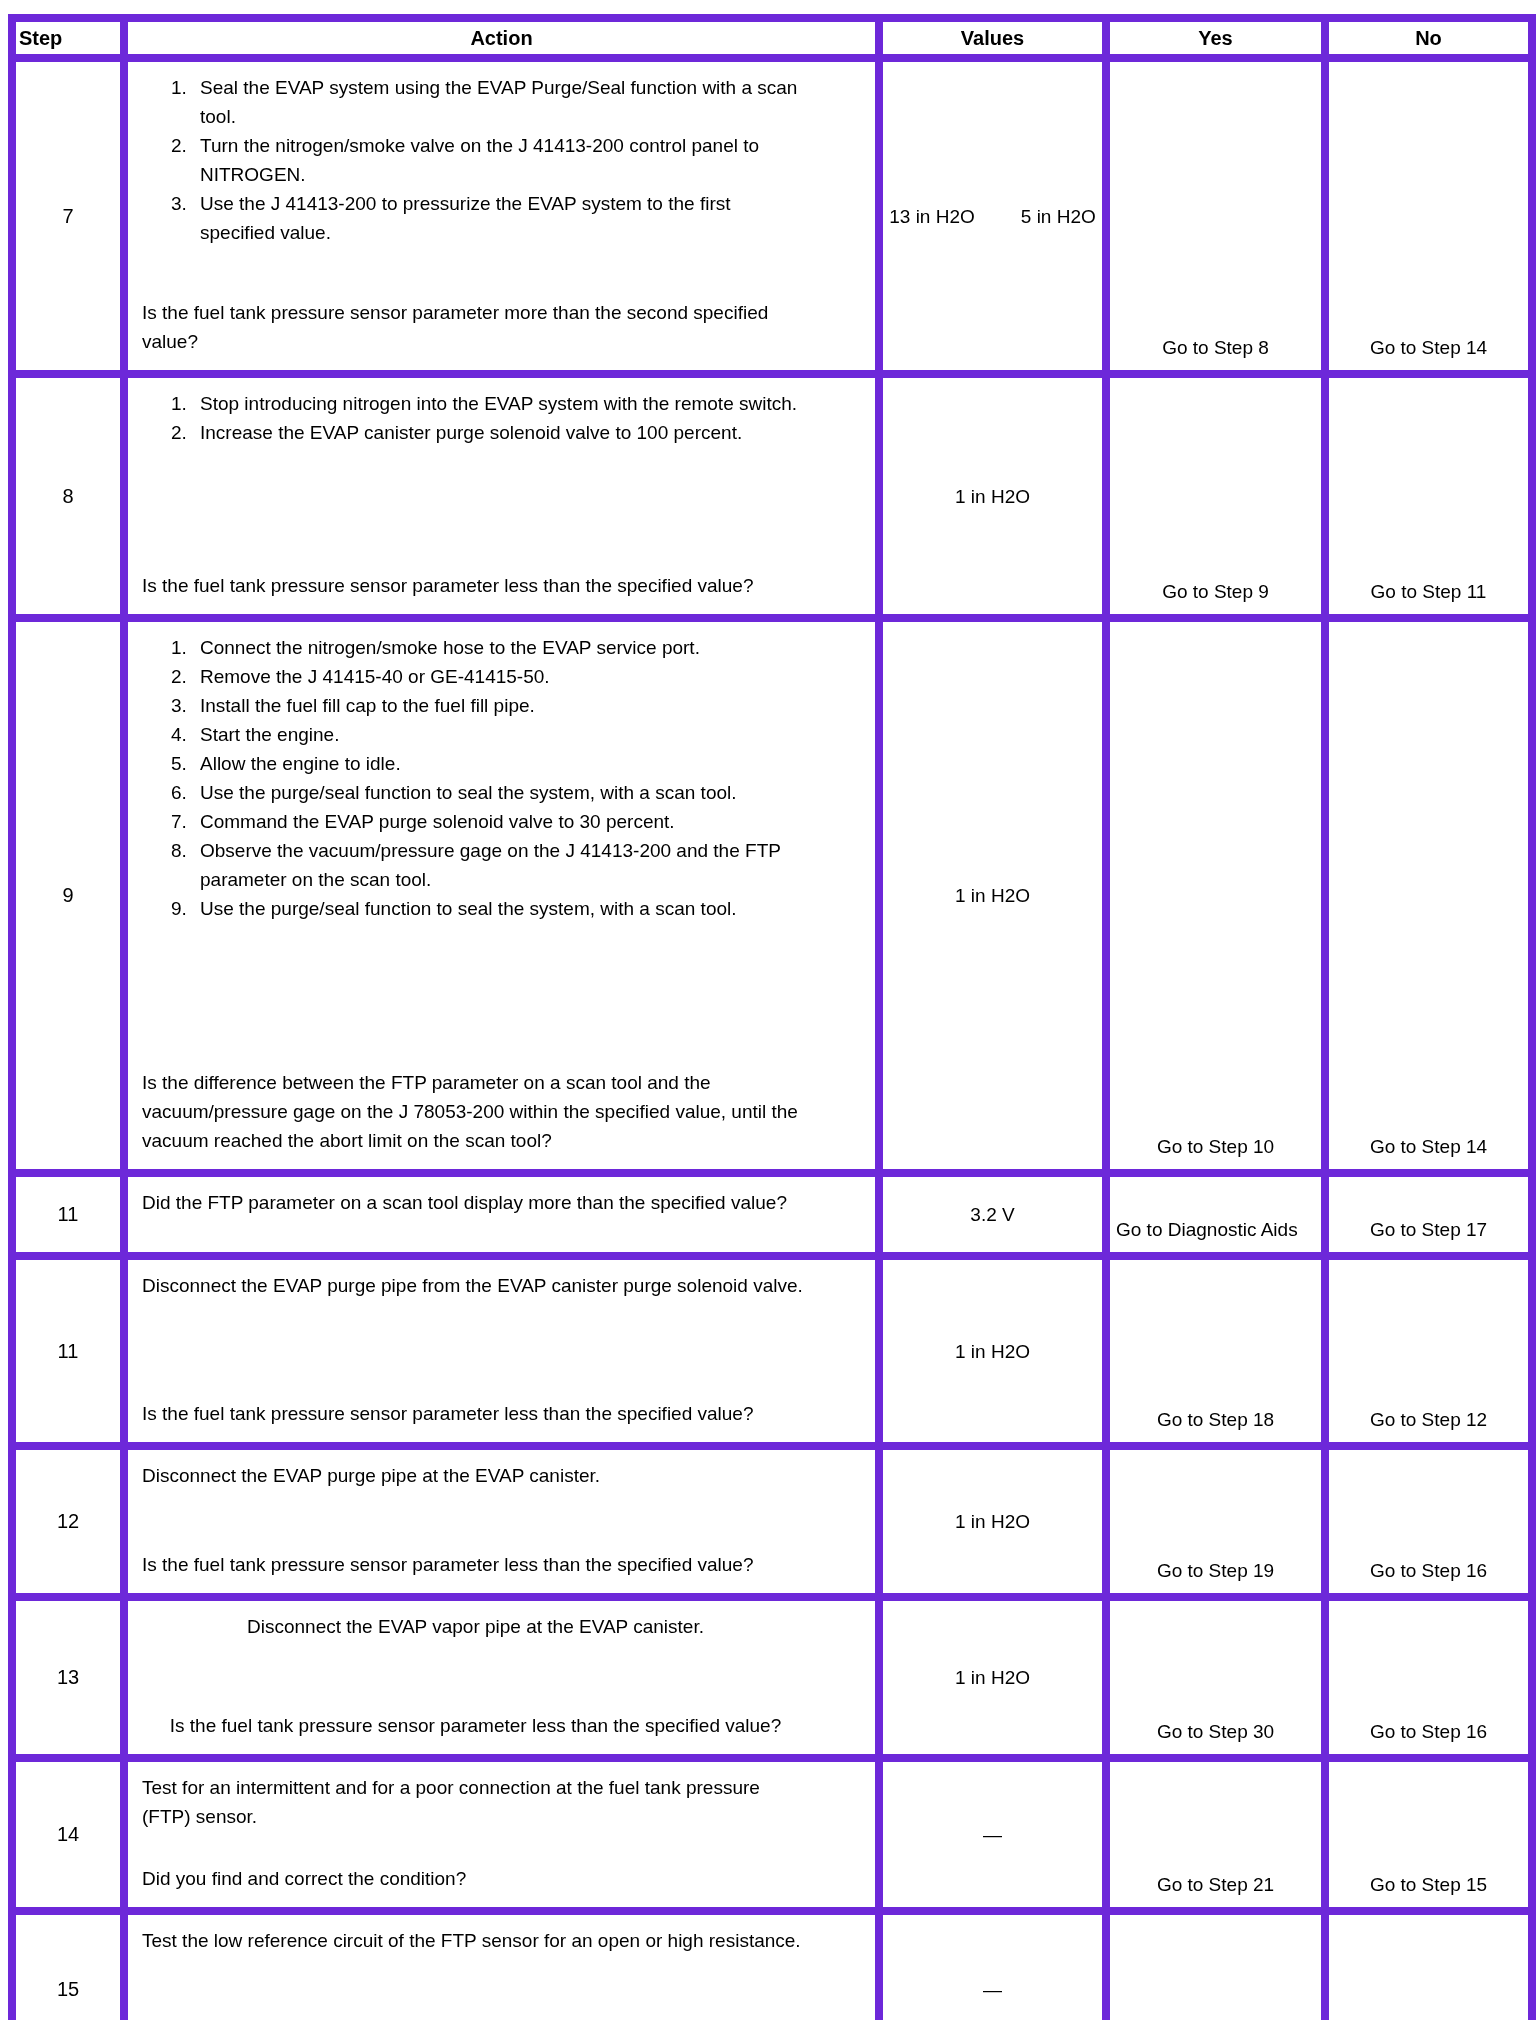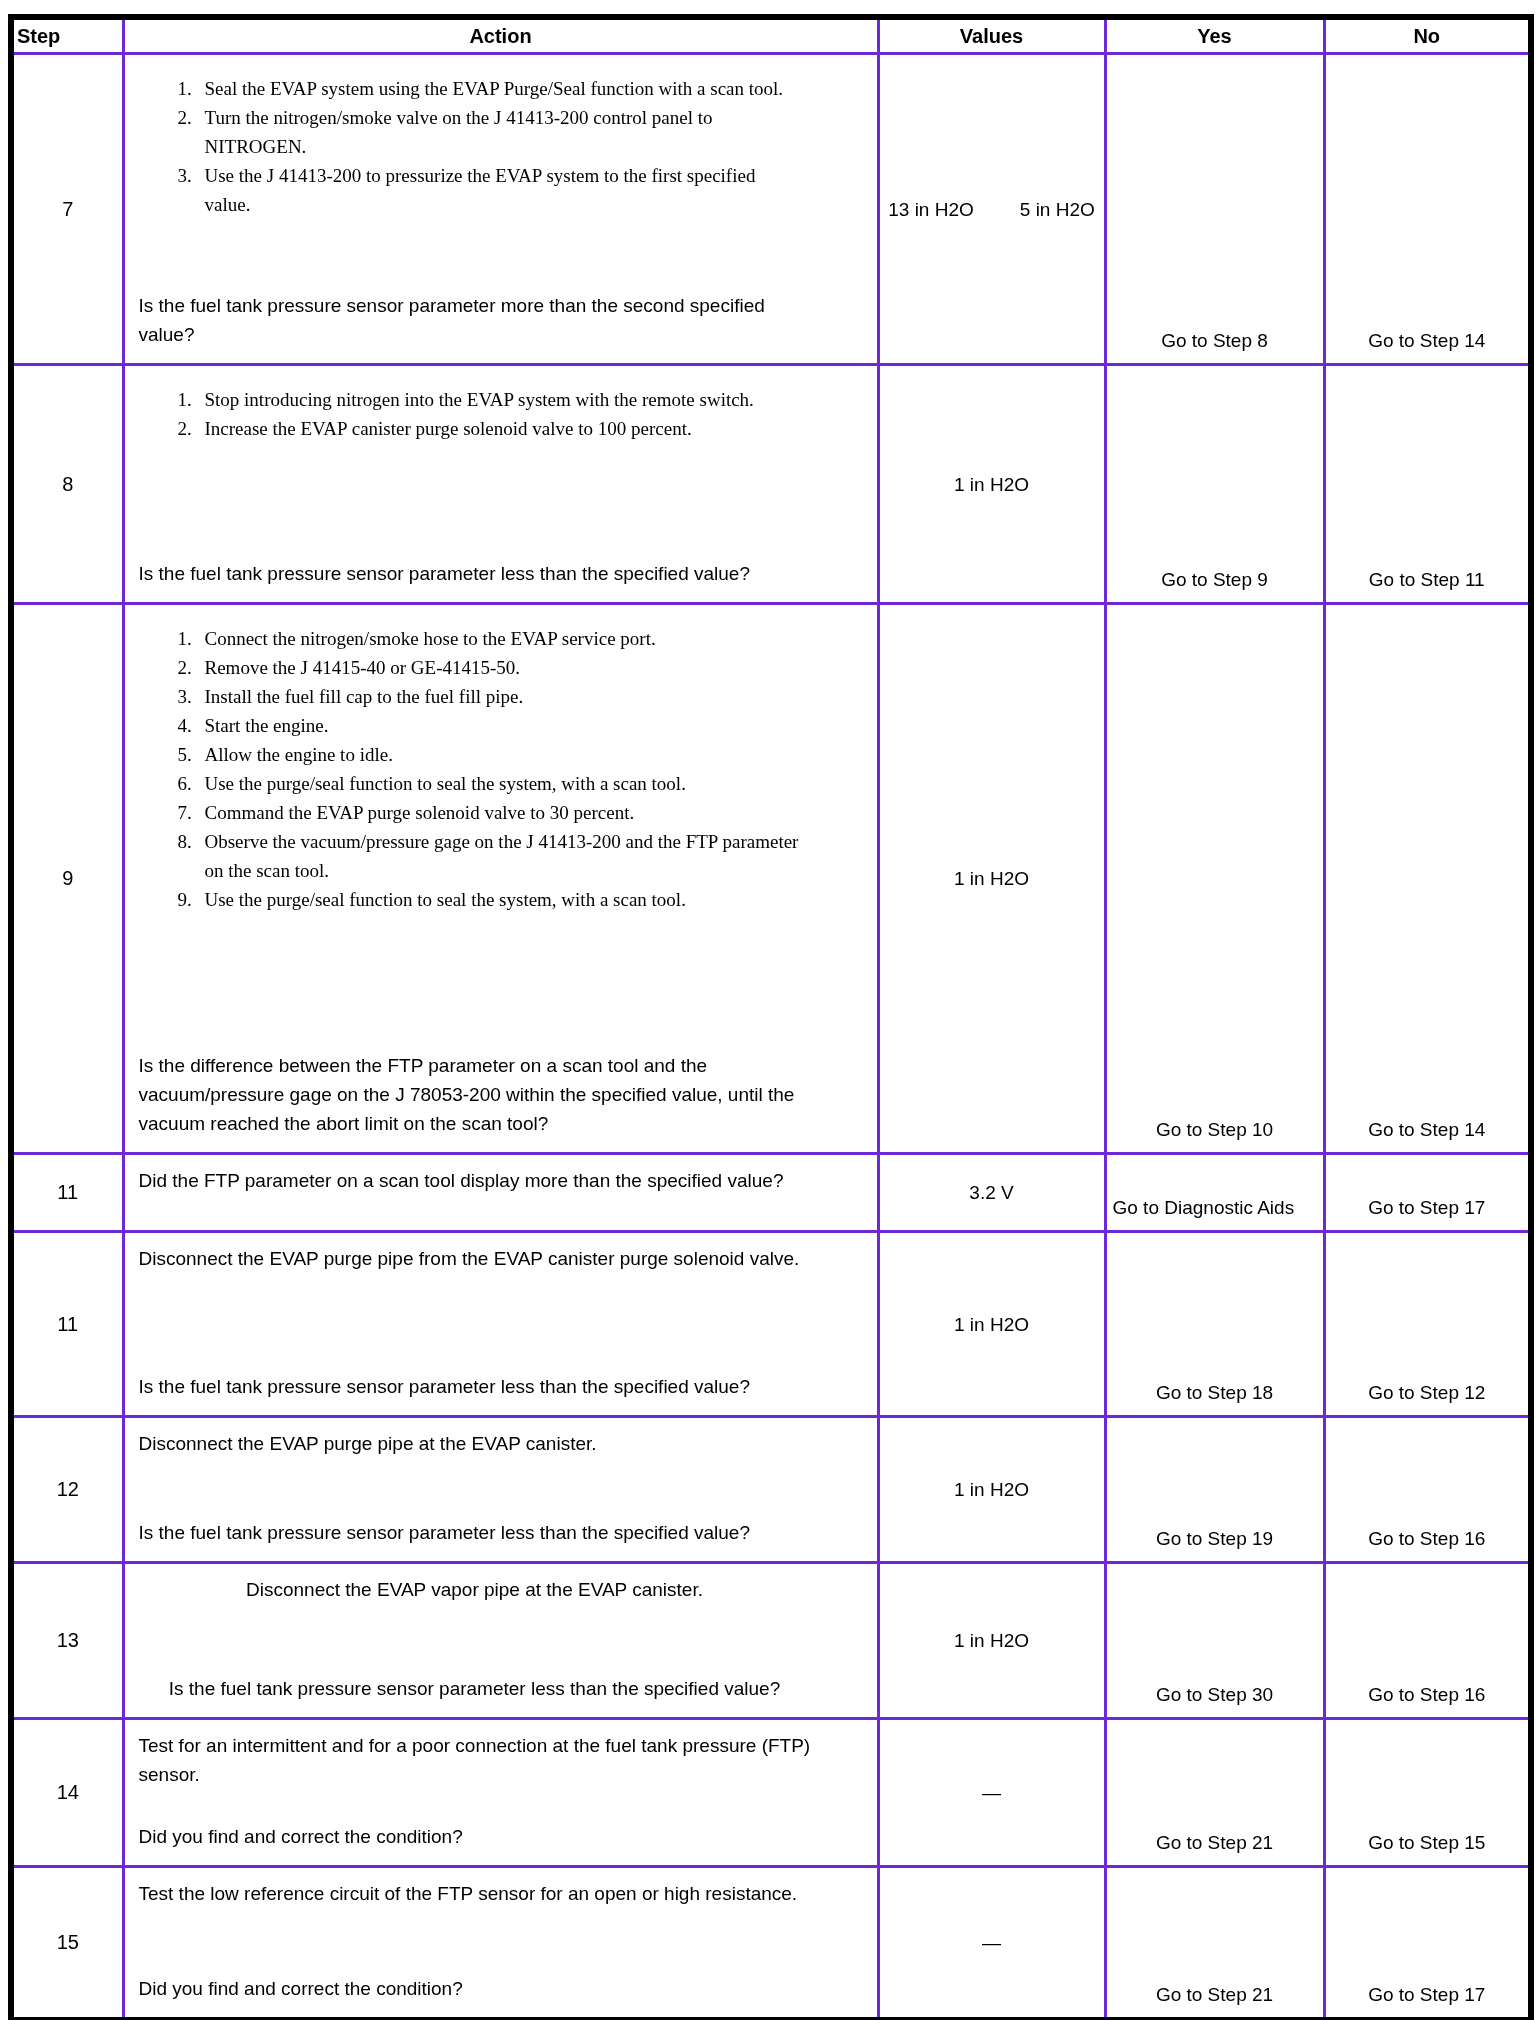--- a/index.html
+++ b/index.html
@@ -11,21 +11,21 @@
   }
   body { width: 1536px; min-height: 2020px; }
   .page { padding: 14px 8px 10px 8px; }
 
   table.diag {
     border-collapse: collapse;
     table-layout: fixed;
     width: 1520px;
     border: 6px solid #000;
   }
-  th, td { border: 3px solid #6d28d9; }
+  th, td { border: 8px solid #6d28d9; }
 
   thead th {
     font-size: 20px;
     font-weight: bold;
     height: 30px;
     line-height: 1.2;
     padding: 1px 4px;
     text-align: center;
     vertical-align: middle;
   }
@@ -37,21 +37,21 @@
   td.action-cell { padding: 0; vertical-align: top; }
   .awrap {
     box-sizing: border-box;
     height: 100%;
     display: flex;
     flex-direction: column;
     justify-content: space-between;
     padding: 3px 58px 6px 6px;
   }
   .awrap.top { justify-content: flex-start; }
-  ol.action-list { margin: 16px; padding: 0 0 0 50px; font-family: Liberation Serif, serif; }
+  ol.action-list { margin: 8px; padding: 0 0 0 50px; }
   ol.action-list li { padding-left: 8px; }
   .intro, .question { margin: 8px; }
 
   td.values-cell { padding: 0; vertical-align: middle; text-align: center; }
   .vwrap {
     box-sizing: border-box;
     height: 100%;
     display: flex;
     flex-direction: row;
     gap: 46px;

